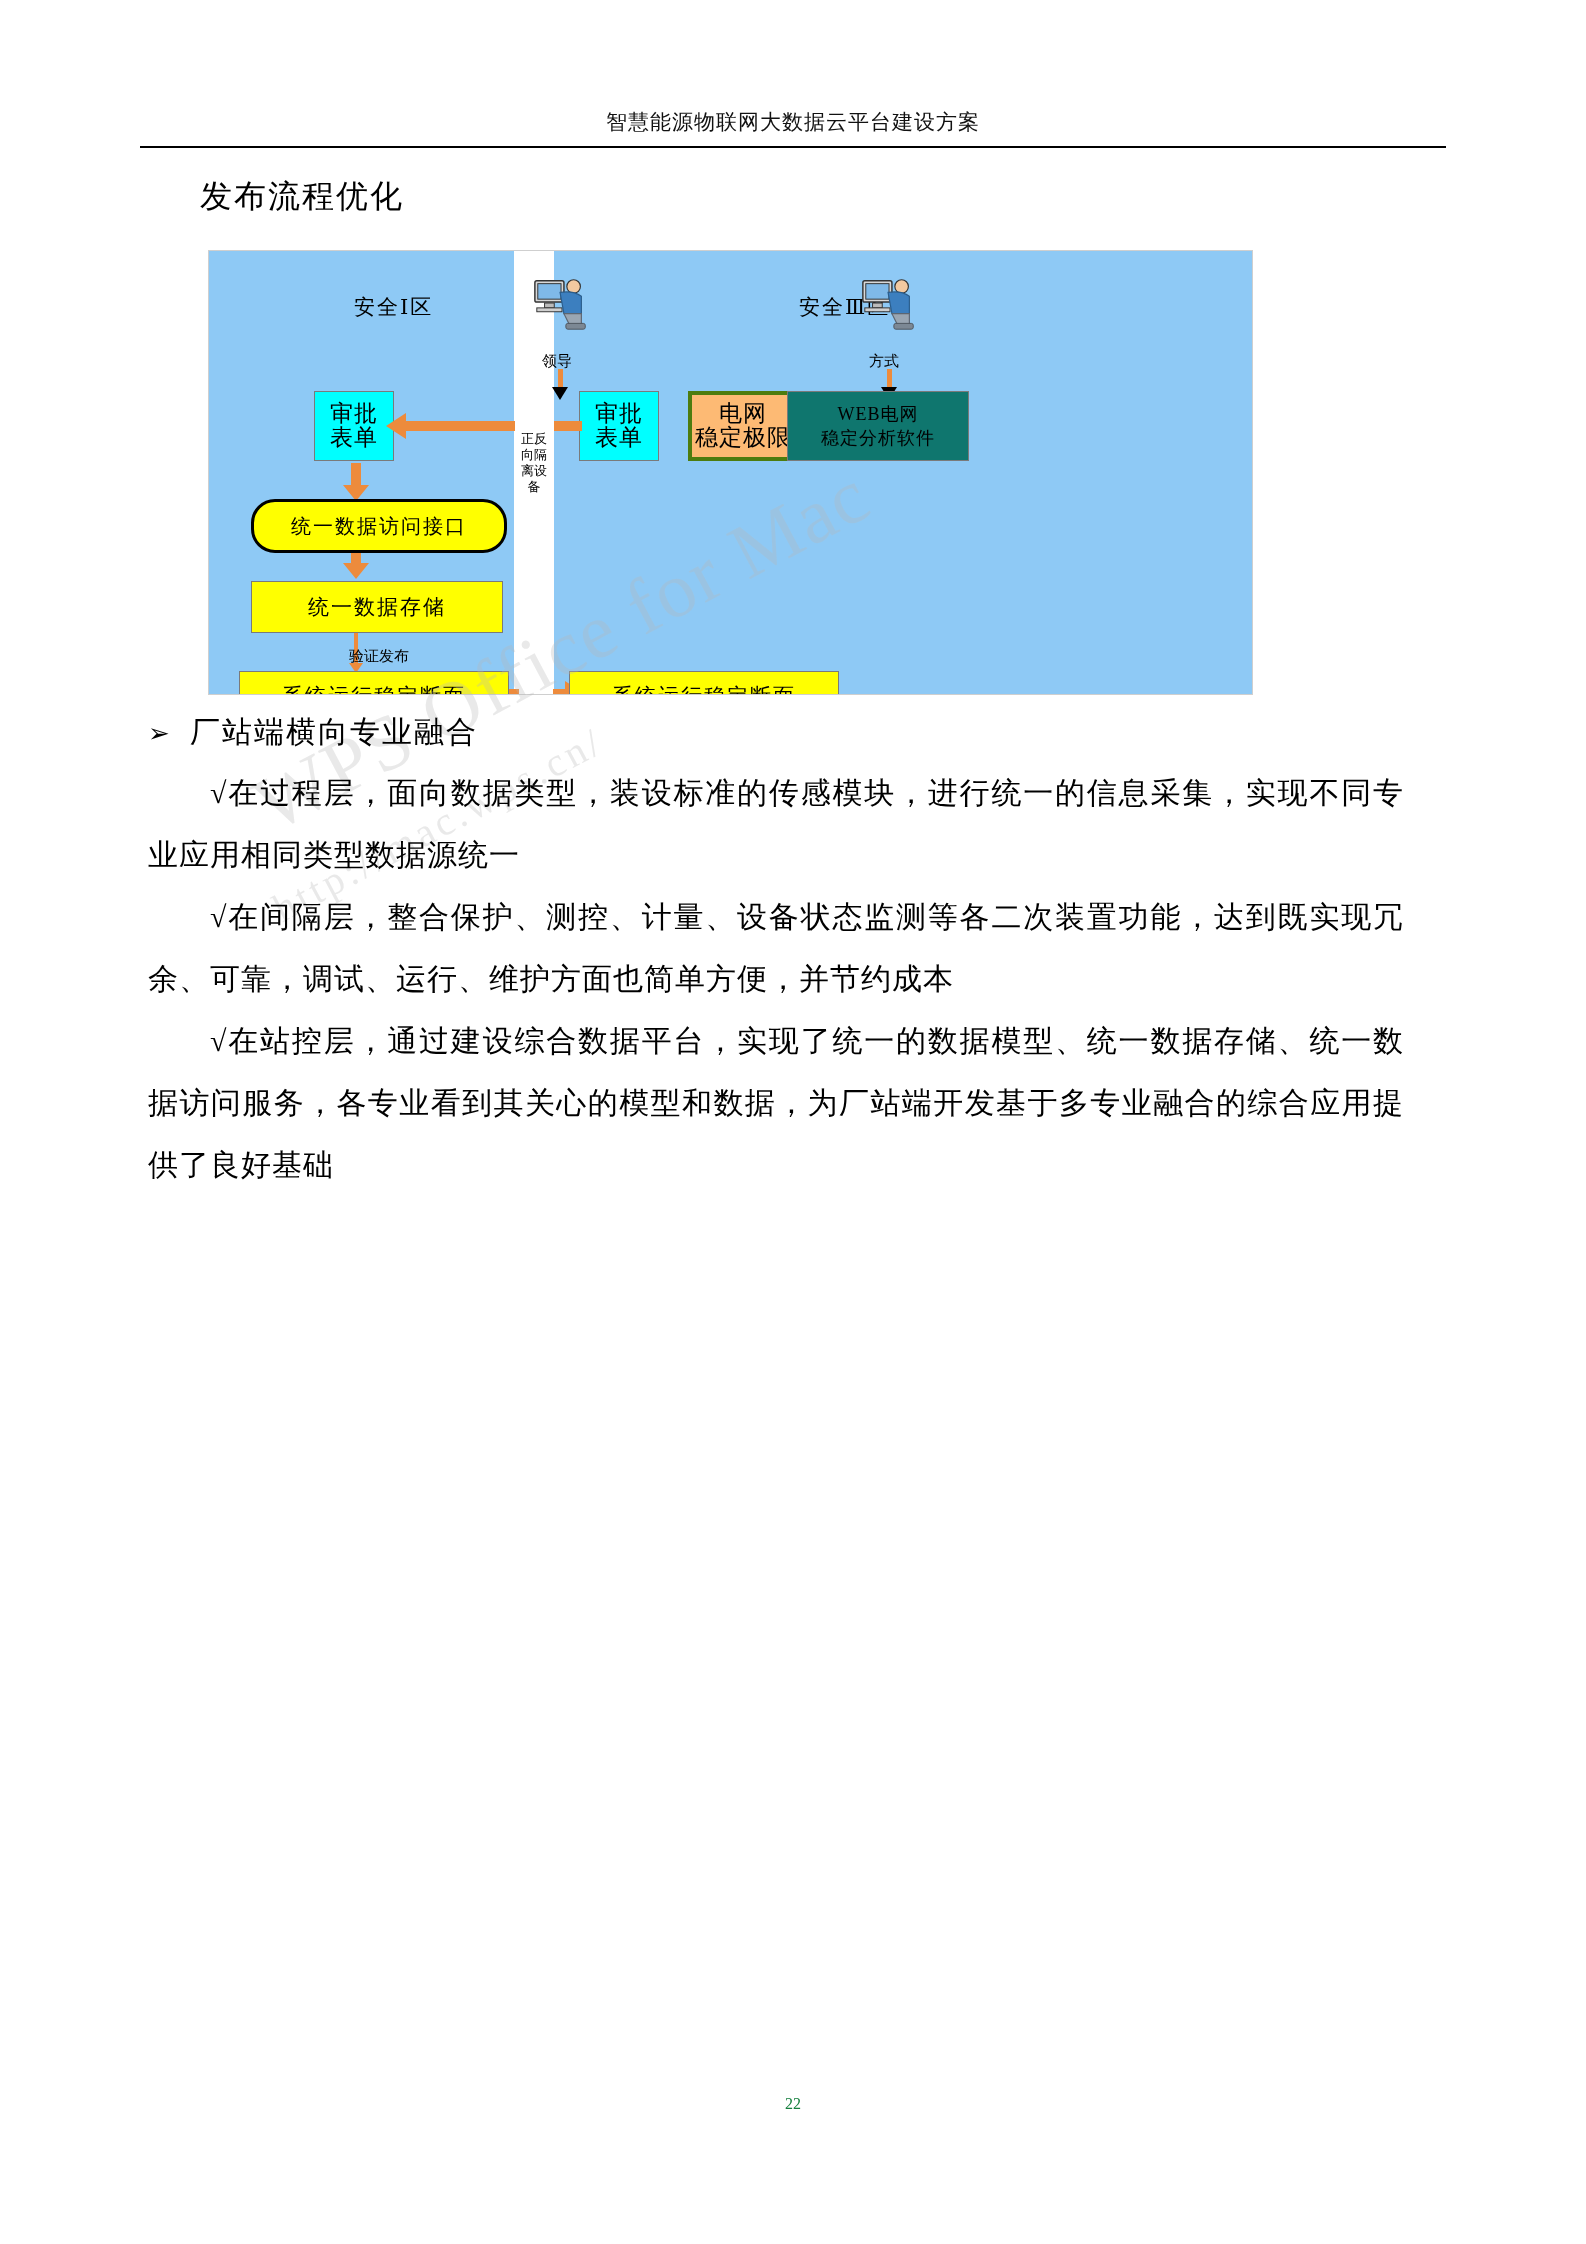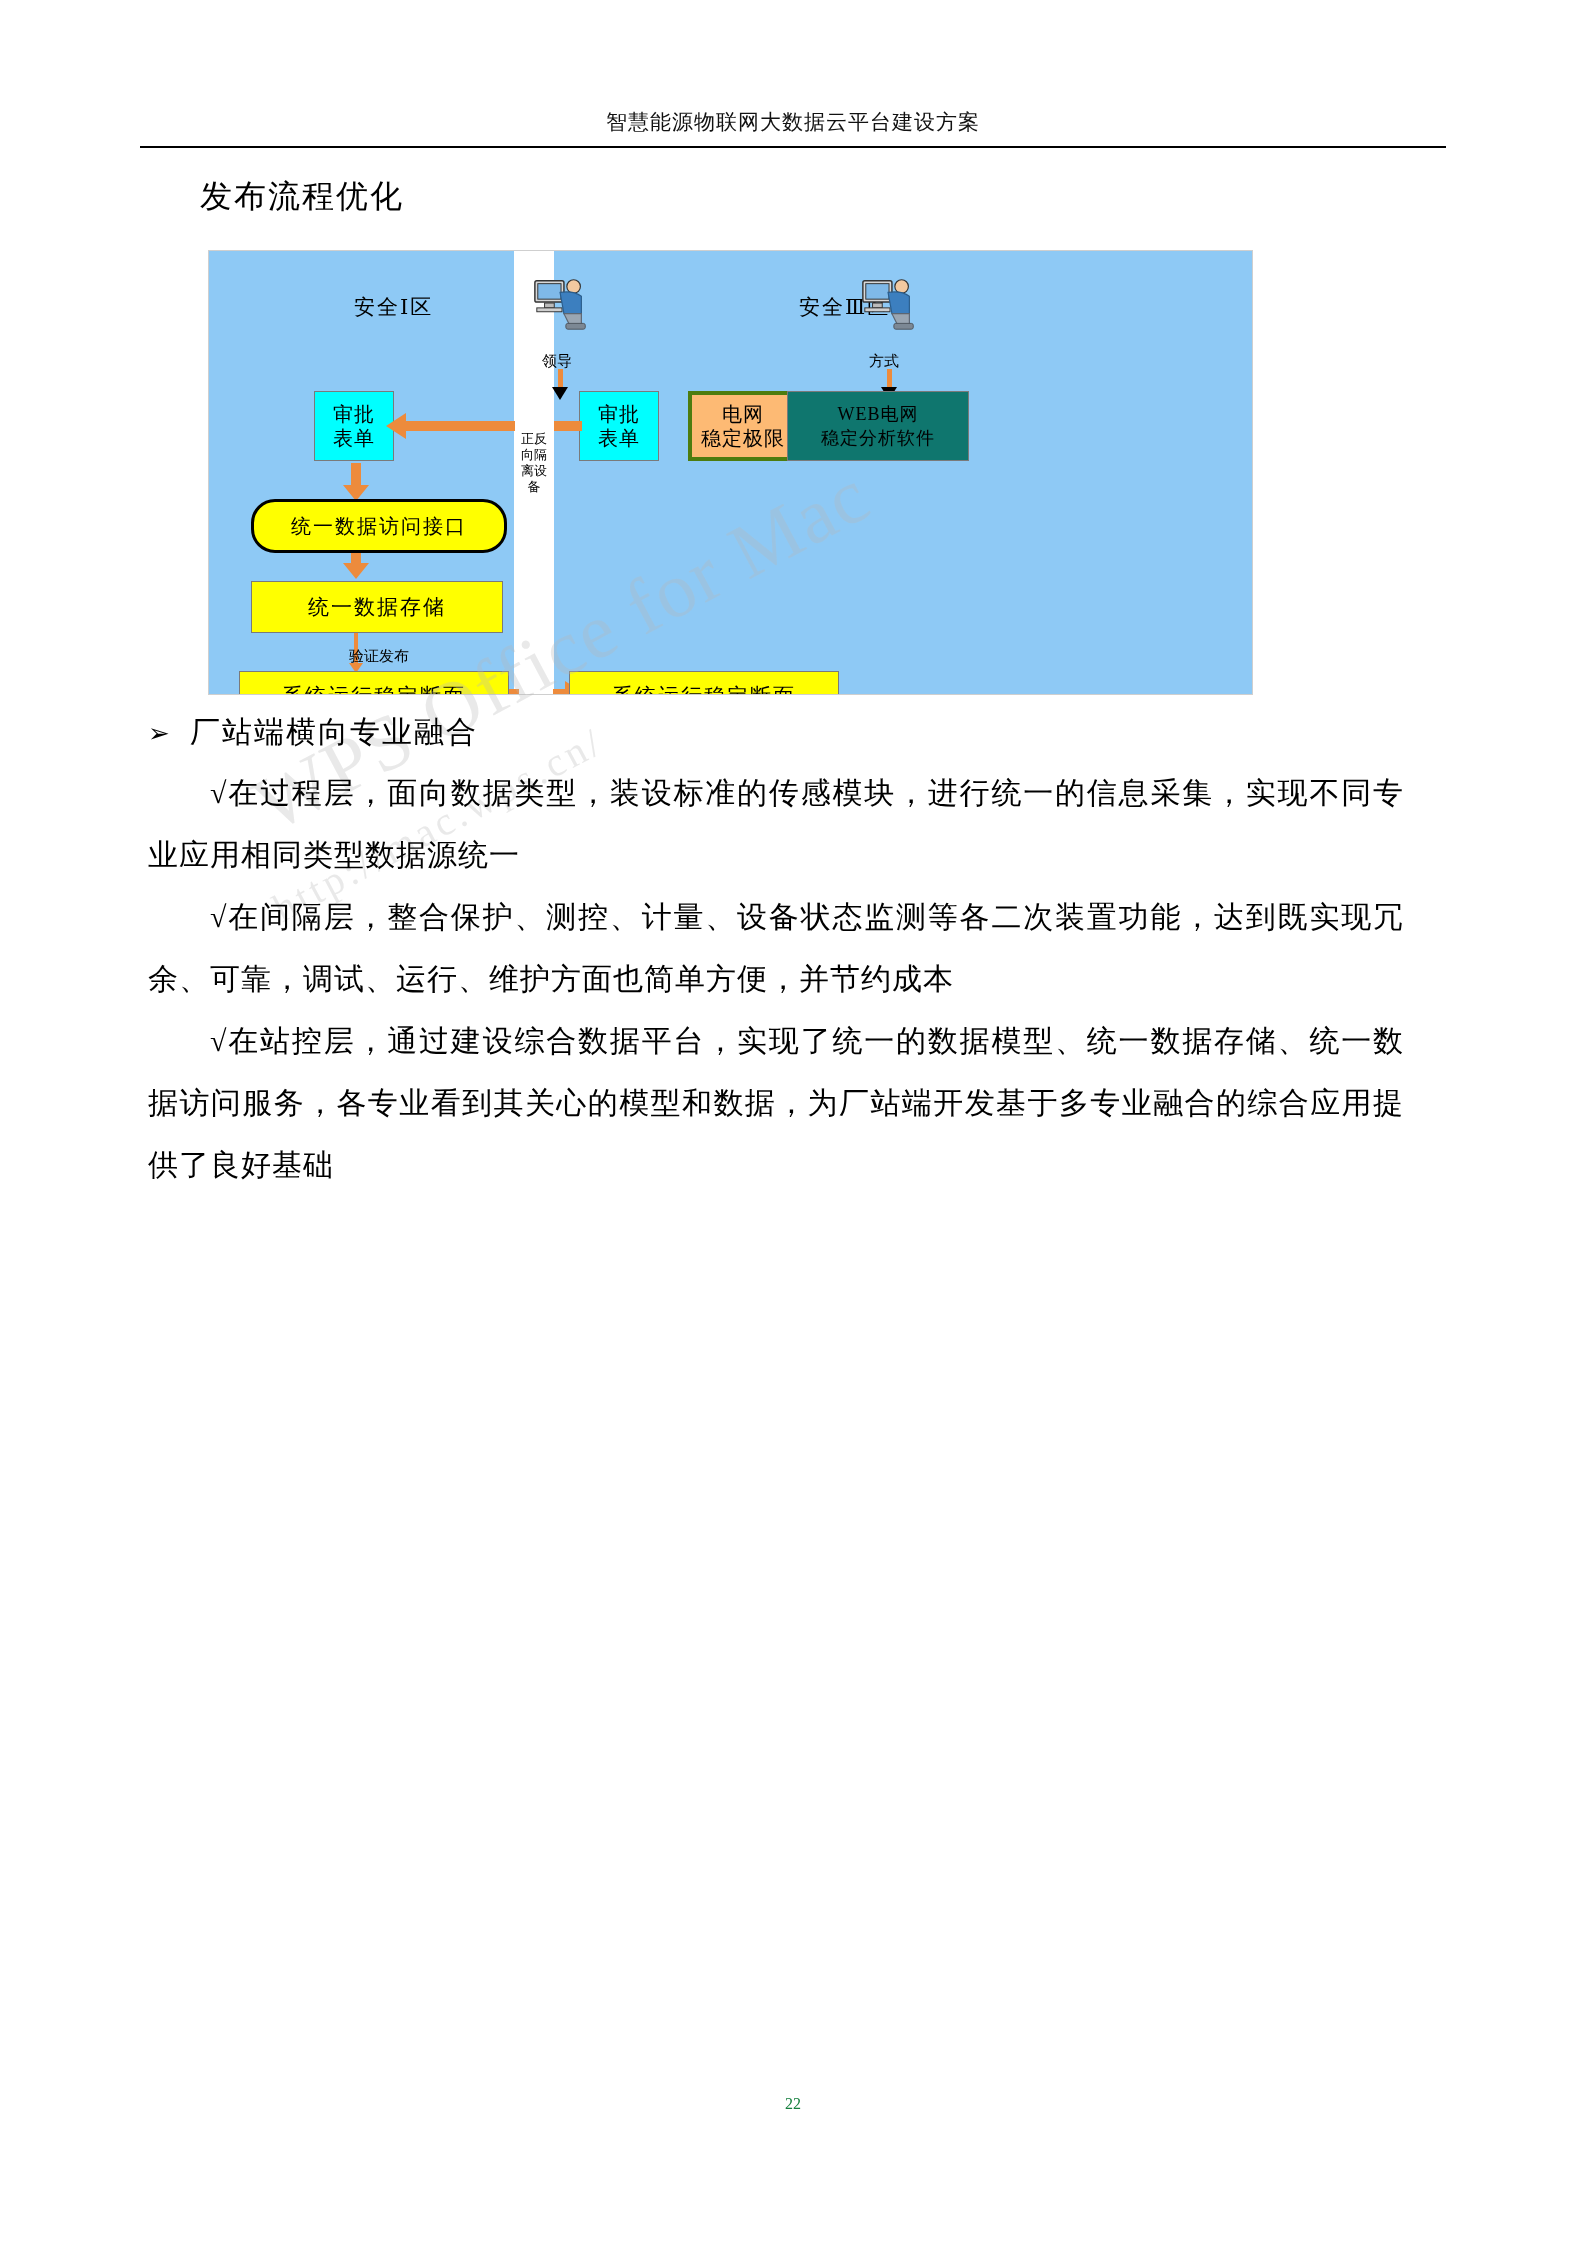--- a/index.html
+++ b/index.html
@@ -90,21 +90,21 @@
   }
 
   
   .box {
     position: absolute;
     box-sizing: border-box;
     display: flex;
     align-items: center;
     justify-content: center;
     text-align: center;
-    font-size: 20px;
+    font-size: 23px;
     line-height: 24px;
     letter-spacing: 1px;
     color: #000;
   }
   .box-cyan { background: #00ffff; border: 1px solid #7a7a7a; }
   .box-yellow { background: #fdba74; border: 4px solid #4d7c0f; margin-left: 19px; }
   .box-green { background: #0f766e; border: 1px solid #7a7a7a; }
 
   .approval1 { left: 105px; top: 140px; width: 80px; height: 70px; }
   .approval2 { left: 370px; top: 140px; width: 80px; height: 70px; }

